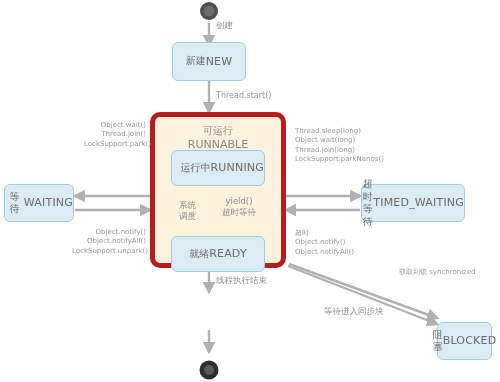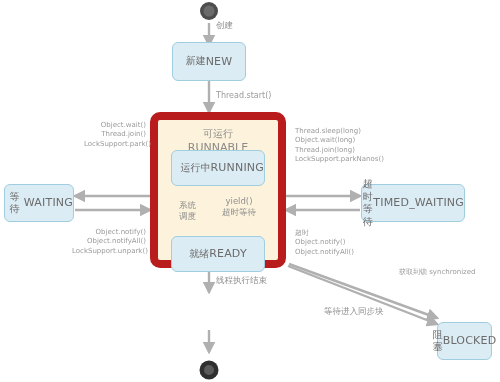--- a/index.html
+++ b/index.html
@@ -14,21 +14,21 @@
     position:absolute;box-sizing:border-box;
     background:#dcecf4;border:1px solid #9fcede;border-radius:6px;
     display:flex;align-items:center;justify-content:center;
     color:#6b6b6b;line-height:1.25;text-align:center;
   }
   .node .cn{font-size:10px;}
   .node .en{font-size:11px;letter-spacing:.2px;}
 
   #runnable-group{
     position:absolute;box-sizing:border-box;
-    background:#fdf3dc;border:8px solid #b91c1c;border-radius:10px;
+    background:#fdf3dc;border:5px solid #b91c1c;border-radius:10px;
   }
   #runnable-title{
     position:absolute;left:0;right:0;top:8px;text-align:center;
     color:#8a8a8a;line-height:1.25;
   }
   #runnable-title .cn{font-size:10px;display:block;}
   #runnable-title .en{font-size:11px;display:block;}
 
   .edge-label{
     position:absolute;color:#9a9a9a;font-size:7px;line-height:1.35;

